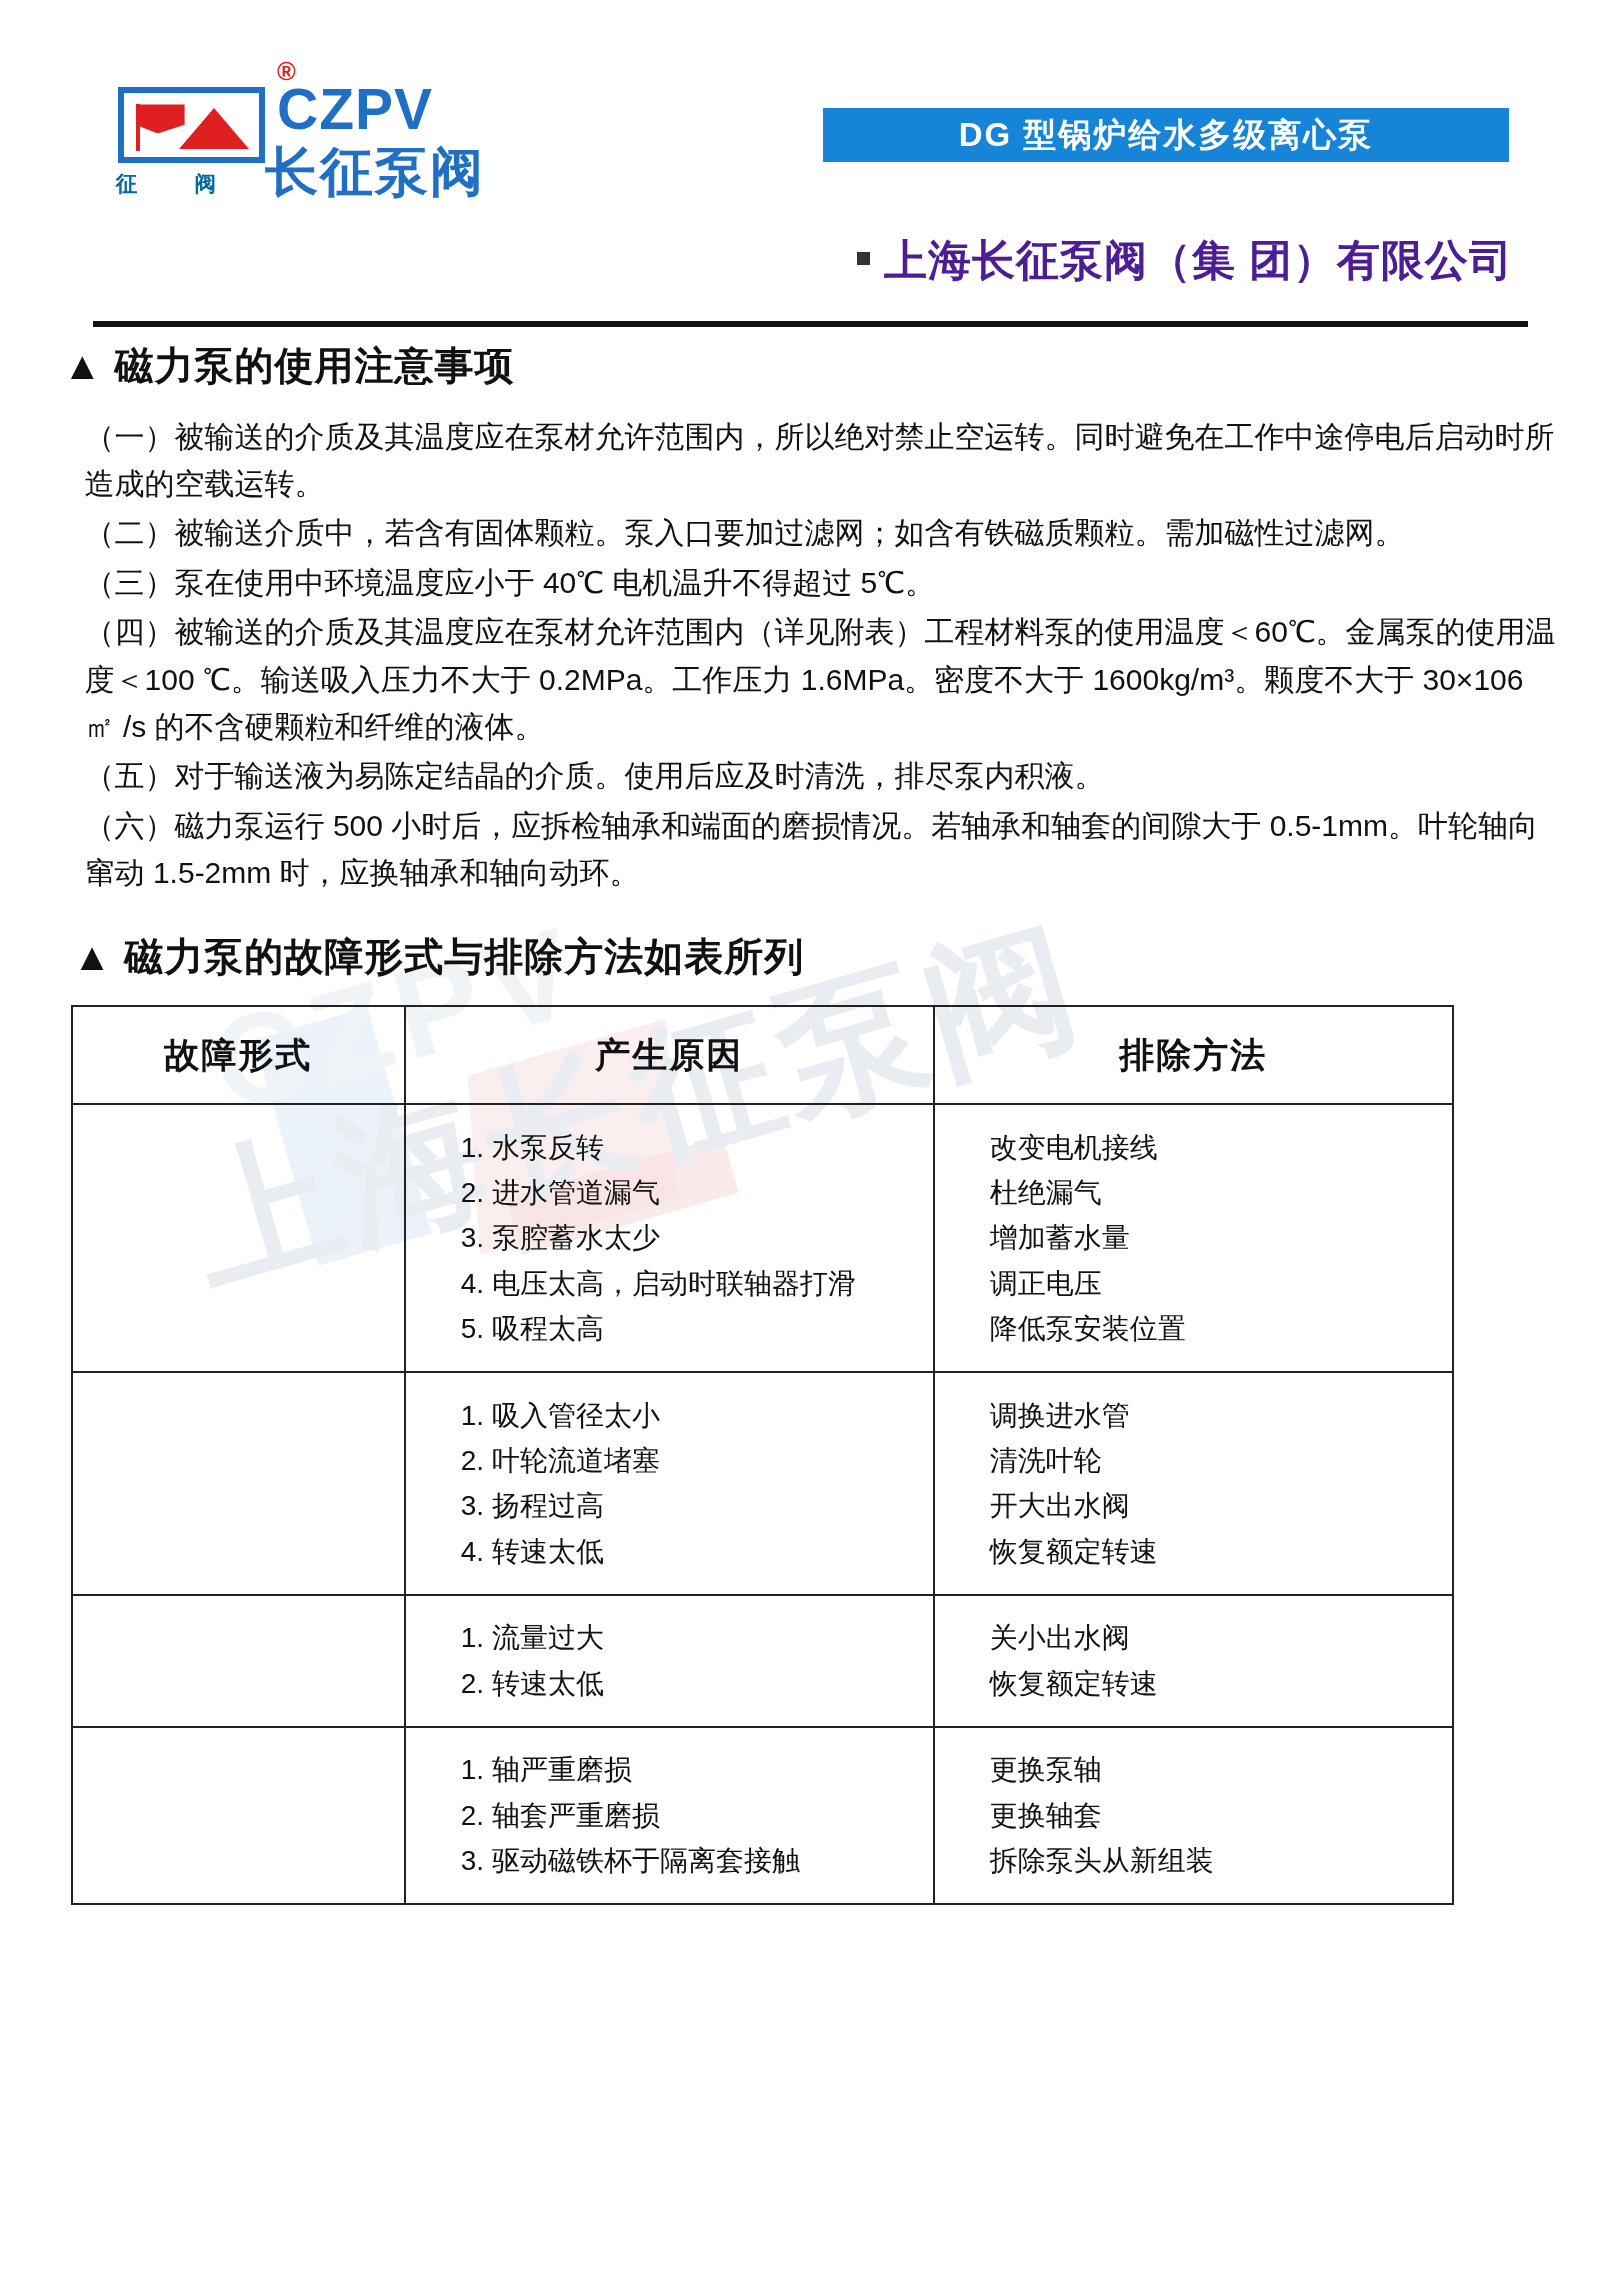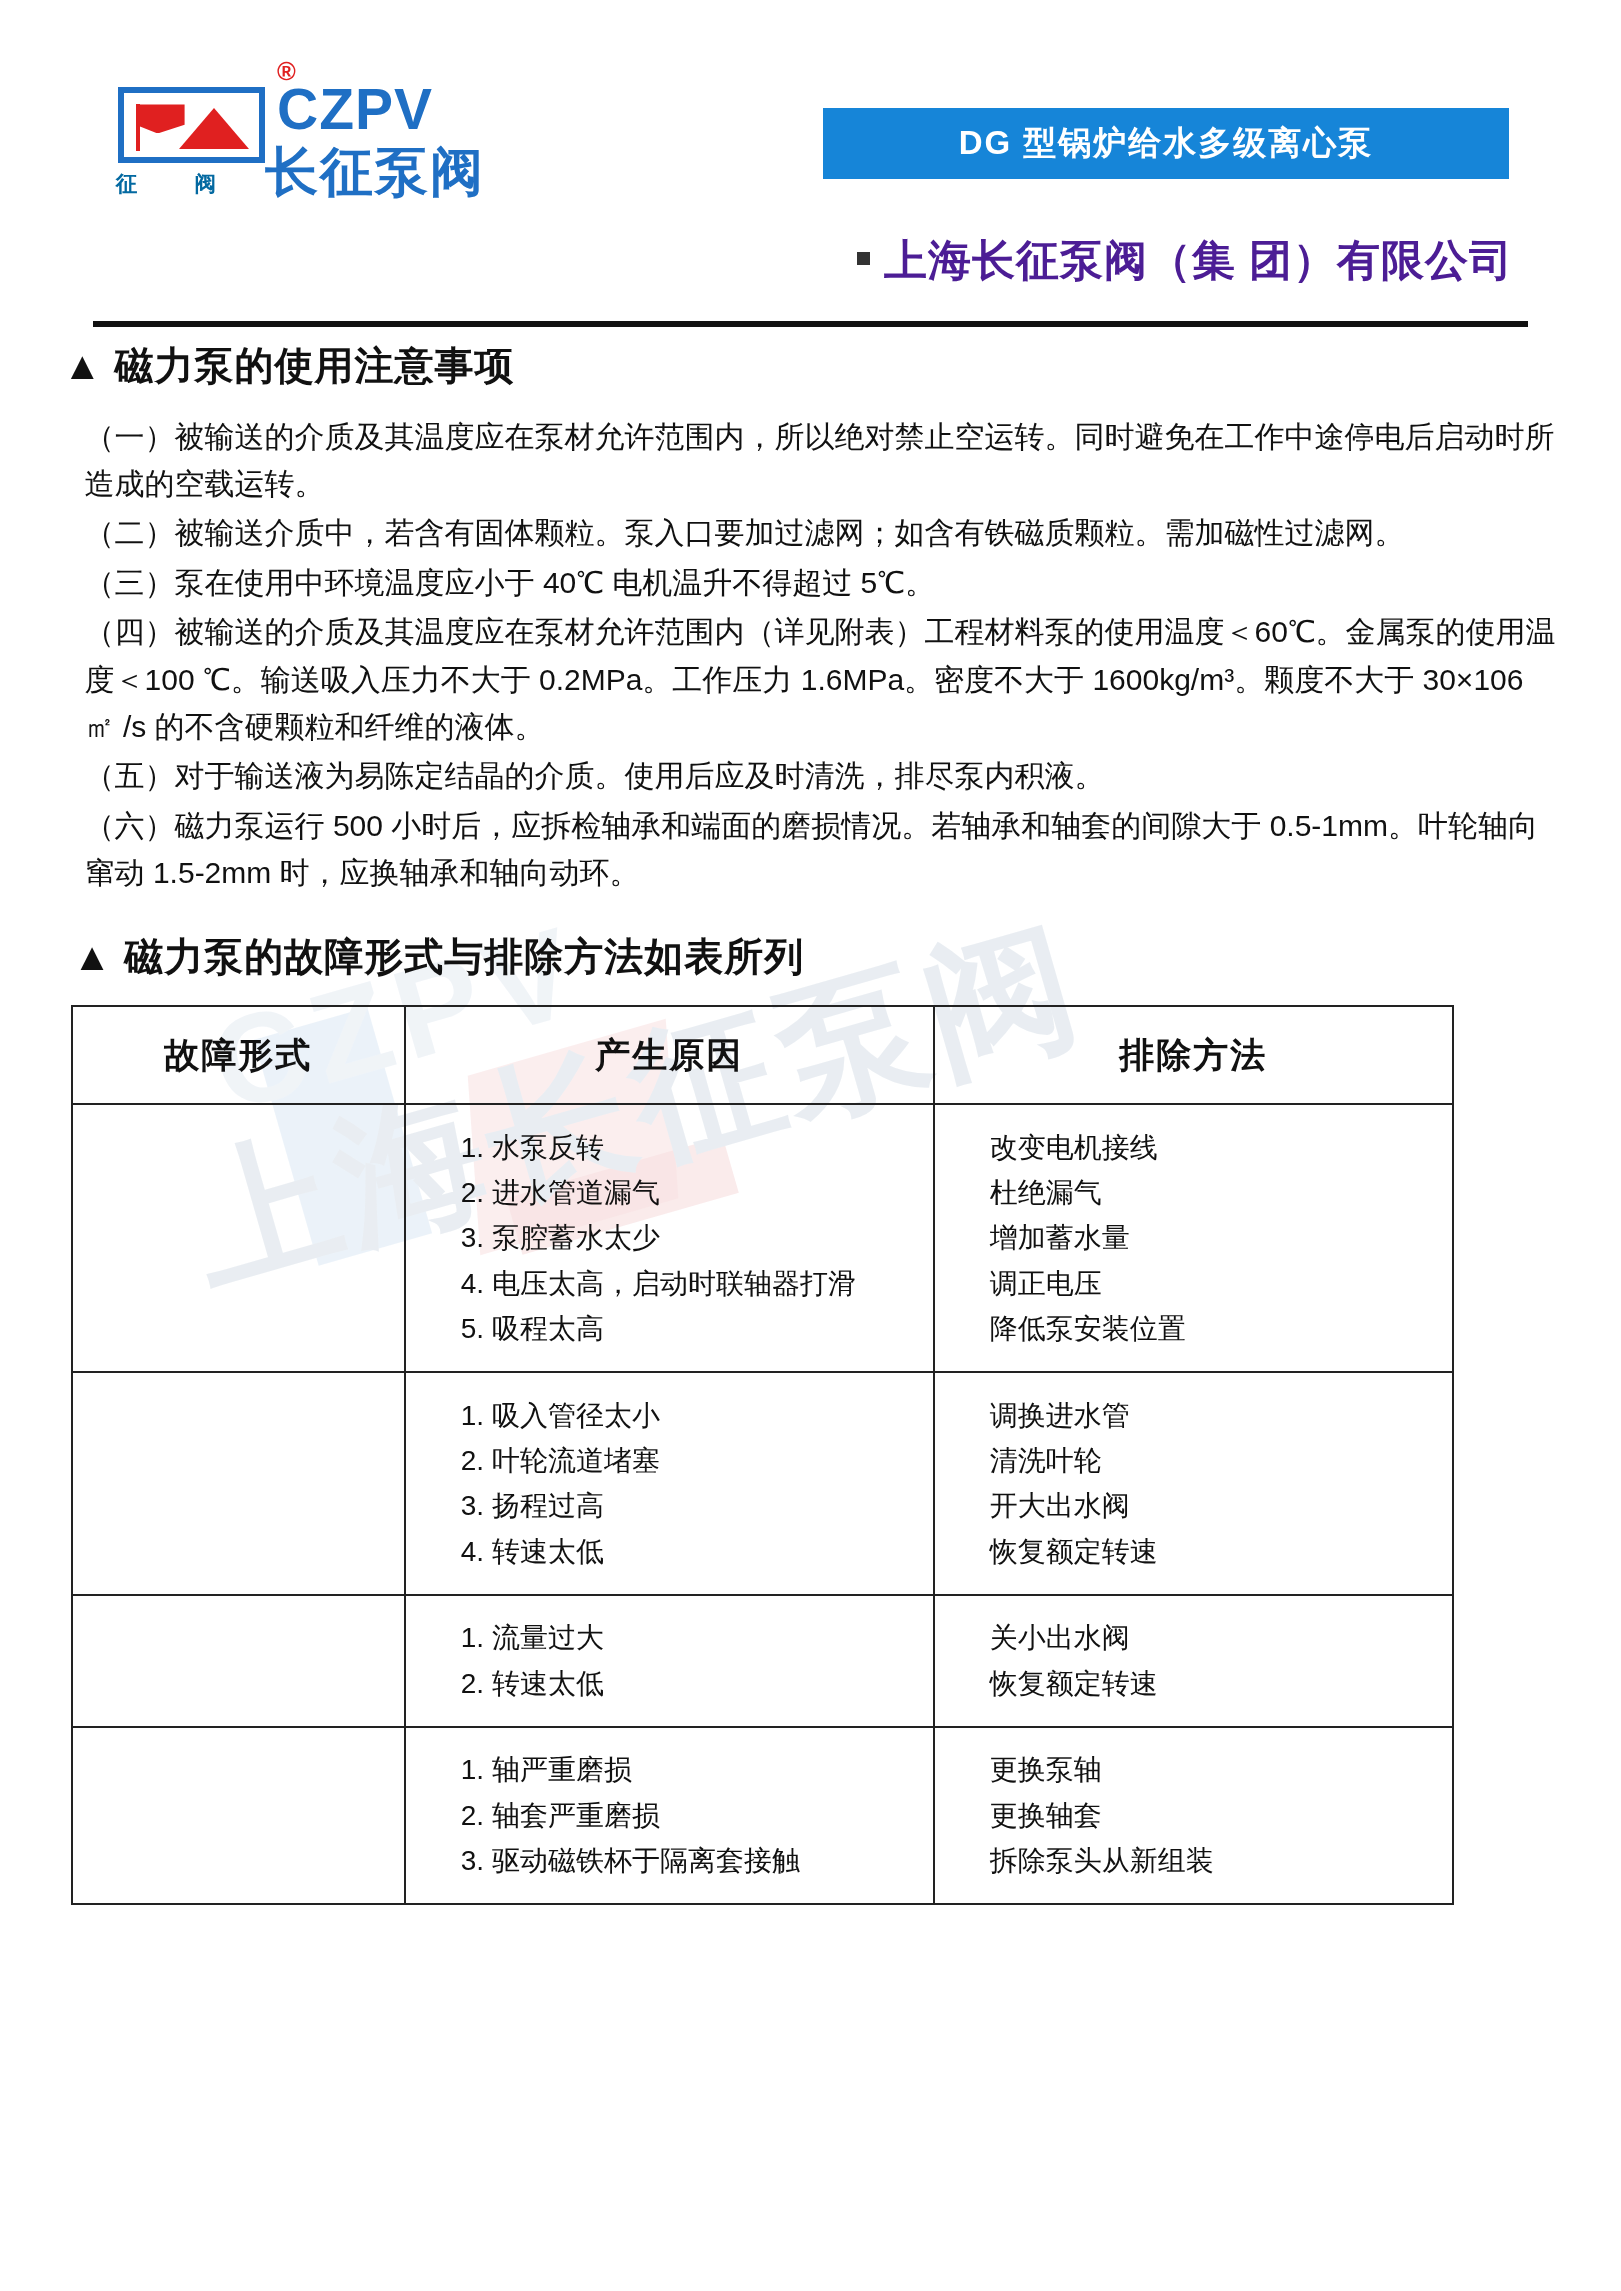--- a/index.html
+++ b/index.html
@@ -175,21 +175,21 @@
     color: #0369a1;
     letter-spacing: 25.5px;
     font-weight: 700;
   }
 
   .title-bar {
     position: absolute;
     left: 823px;
     top: 108px;
     width: 686px;
-    height: 71px;
+    height: 54px;
     background: #1685d8;
     color: #ffffff;
     font-size: 33px;
     font-weight: 700;
     display: flex;
     align-items: center;
     justify-content: center;
     letter-spacing: 2px;
   }
   .company {

